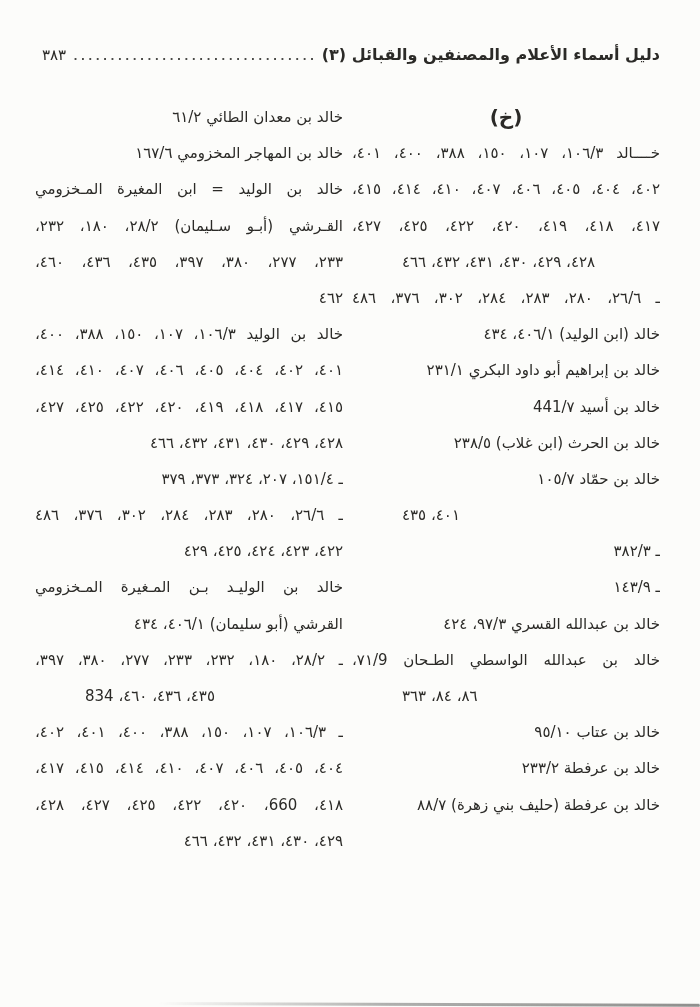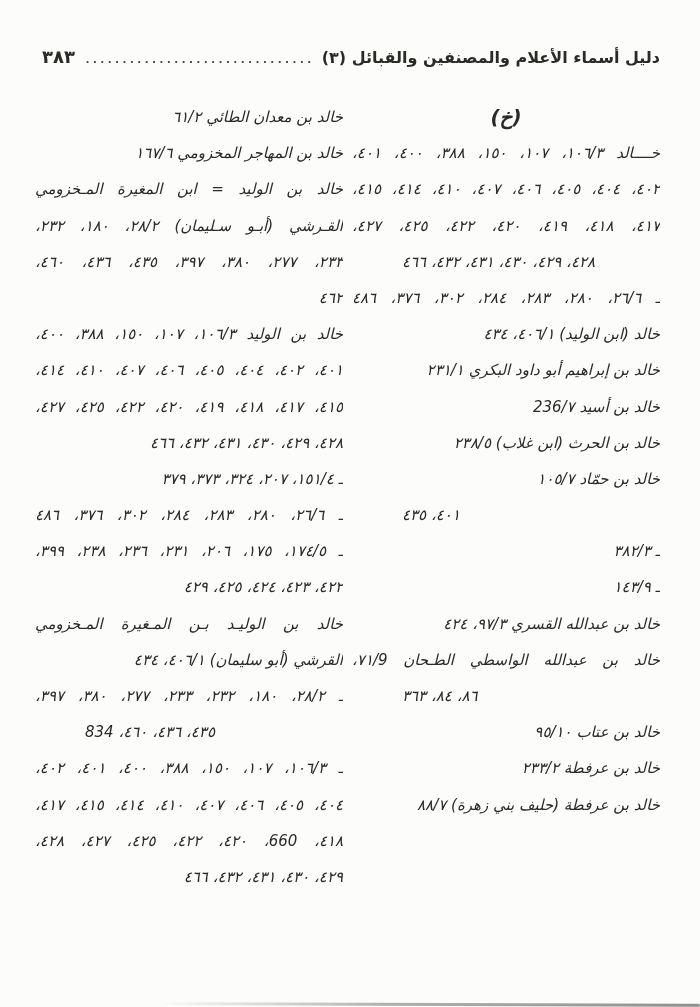--- a/index.html
+++ b/index.html
@@ -36,22 +36,22 @@
   .leader {
     flex: 1;
     height: 4px;
     margin: 0 7px 5px 7px;
     background-image: radial-gradient(circle, var(--dots, #4a4a47) 1.05px, rgba(0,0,0,0) 1.45px);
     background-size: 7.4px 4px;
     background-repeat: repeat-x;
     background-position: center bottom;
   }
   .pagenum {
-    font-size: 18px;
-    font-weight: bold;
+    font-size: 15px;
+    font-weight: normal;
     white-space: nowrap;
     line-height: 1.4;
   }
   
   .body {
     position: absolute;
     top: 99px;
     right: 40px;
     left: 35px;
     display: flex;
@@ -60,21 +60,20 @@
   }
   .col { overflow: hidden; }
   .col-right { width: 308px; }
   .col-left  { width: 308px; }
   .row {
     height: 36.2px;
     line-height: 36.2px;
     font-size: 15px;
     overflow: hidden;
     text-align: right;
-    font-style: italic;
   }
   .row.center  { text-align: center; }
   .row.justify { text-align: justify; text-align-last: justify; }
   .row.indent  { text-align: right; padding-left: 0; padding-right: 0; }
   .row.indent  { text-align: left; direction: rtl; padding-left: 50px; }
   .row.heading {
     font-weight: bold;
     font-size: 20px;
     text-align: center;
   }
@@ -106,21 +105,21 @@
   <div class="body">
     <div class="col col-right" id="col-right">
         <div class="row center heading">(خ)</div>
         <div class="row justify">خــــالد ١٠٦/٣، ١٠٧، ١٥٠، ٣٨٨، ٤٠٠، ٤٠١،</div>
         <div class="row justify">٤٠٢، ٤٠٤، ٤٠٥، ٤٠٦، ٤٠٧، ٤١٠، ٤١٤، ٤١٥،</div>
         <div class="row justify">٤١٧، ٤١٨، ٤١٩، ٤٢٠، ٤٢٢، ٤٢٥، ٤٢٧،</div>
         <div class="row indent">٤٢٨، ٤٢٩، ٤٣٠، ٤٣١، ٤٣٢، ٤٦٦</div>
         <div class="row justify">ـ ٢٦/٦، ٢٨٠، ٢٨٣، ٢٨٤، ٣٠٢، ٣٧٦، ٤٨٦</div>
         <div class="row right">خالد (ابن الوليد) ٤٠٦/١، ٤٣٤</div>
         <div class="row right">خالد بن إبراهيم أبو داود البكري ٢٣١/١</div>
-        <div class="row right">خالد بن أسيد 236/٧</div>
+        <div class="row right">خالد بن أسيد 441/٧</div>
         <div class="row right">خالد بن الحرث (ابن غلاب) ٢٣٨/٥</div>
         <div class="row right">خالد بن حمّاد ١٠٥/٧</div>
         <div class="row indent">٤٠١، ٤٣٥</div>
         <div class="row right">ـ ٣٨٢/٣</div>
         <div class="row right">ـ ١٤٣/٩</div>
         <div class="row right">خالد بن عبدالله القسري ٩٧/٣، ٤٢٤</div>
         <div class="row justify">خالد بن عبدالله الواسطي الطـحان ٧١/9،</div>
         <div class="row indent">٨٦، ٨٤، ٣٦٣</div>
         <div class="row right">خالد بن عتاب ٩٥/١٠</div>
         <div class="row right">خالد بن عرفطة ٢٣٣/٢</div>
@@ -132,21 +131,20 @@
         <div class="row justify">خالد بن الوليد = ابن المغيرة المـخزومي</div>
         <div class="row justify">القـرشي (أبـو سـليمان) ٢٨/٢، ١٨٠، ٢٣٢،</div>
         <div class="row justify">٢٣٣، ٢٧٧، ٣٨٠، ٣٩٧، ٤٣٥، ٤٣٦، ٤٦٠،</div>
         <div class="row right">٤٦٢</div>
         <div class="row justify">خالد بن الوليد ١٠٦/٣، ١٠٧، ١٥٠، ٣٨٨، ٤٠٠،</div>
         <div class="row justify">٤٠١، ٤٠٢، ٤٠٤، ٤٠٥، ٤٠٦، ٤٠٧، ٤١٠، ٤١٤،</div>
         <div class="row justify">٤١٥، ٤١٧، ٤١٨، ٤١٩، ٤٢٠، ٤٢٢، ٤٢٥، ٤٢٧،</div>
         <div class="row right">٤٢٨، ٤٢٩، ٤٣٠، ٤٣١، ٤٣٢، ٤٦٦</div>
         <div class="row right">ـ ١٥١/٤، ٢٠٧، ٣٢٤، ٣٧٣، ٣٧٩</div>
         <div class="row justify">ـ ٢٦/٦، ٢٨٠، ٢٨٣، ٢٨٤، ٣٠٢، ٣٧٦، ٤٨٦</div>
-        <div class="row justify">ـ ١٧٤/٥، ١٧٥، ٢٠٦، ٢٣١، ٢٣٦، ٢٣٨، ٣٩٩،</div>
         <div class="row right">٤٢٢، ٤٢٣، ٤٢٤، ٤٢٥، ٤٢٩</div>
         <div class="row justify">خالد بن الوليـد بـن المـغيرة المـخزومي</div>
         <div class="row right">القرشي (أبو سليمان) ٤٠٦/١، ٤٣٤</div>
         <div class="row justify">ـ ٢٨/٢، ١٨٠، ٢٣٢، ٢٣٣، ٢٧٧، ٣٨٠، ٣٩٧،</div>
         <div class="row indent">٤٣٥، ٤٣٦، ٤٦٠، 834</div>
         <div class="row justify">ـ ١٠٦/٣، ١٠٧، ١٥٠، ٣٨٨، ٤٠٠، ٤٠١، ٤٠٢،</div>
         <div class="row justify">٤٠٤، ٤٠٥، ٤٠٦، ٤٠٧، ٤١٠، ٤١٤، ٤١٥، ٤١٧،</div>
         <div class="row justify">٤١٨، 660، ٤٢٠، ٤٢٢، ٤٢٥، ٤٢٧، ٤٢٨،</div>
         <div class="row right">٤٢٩، ٤٣٠، ٤٣١، ٤٣٢، ٤٦٦</div>
       </div>

